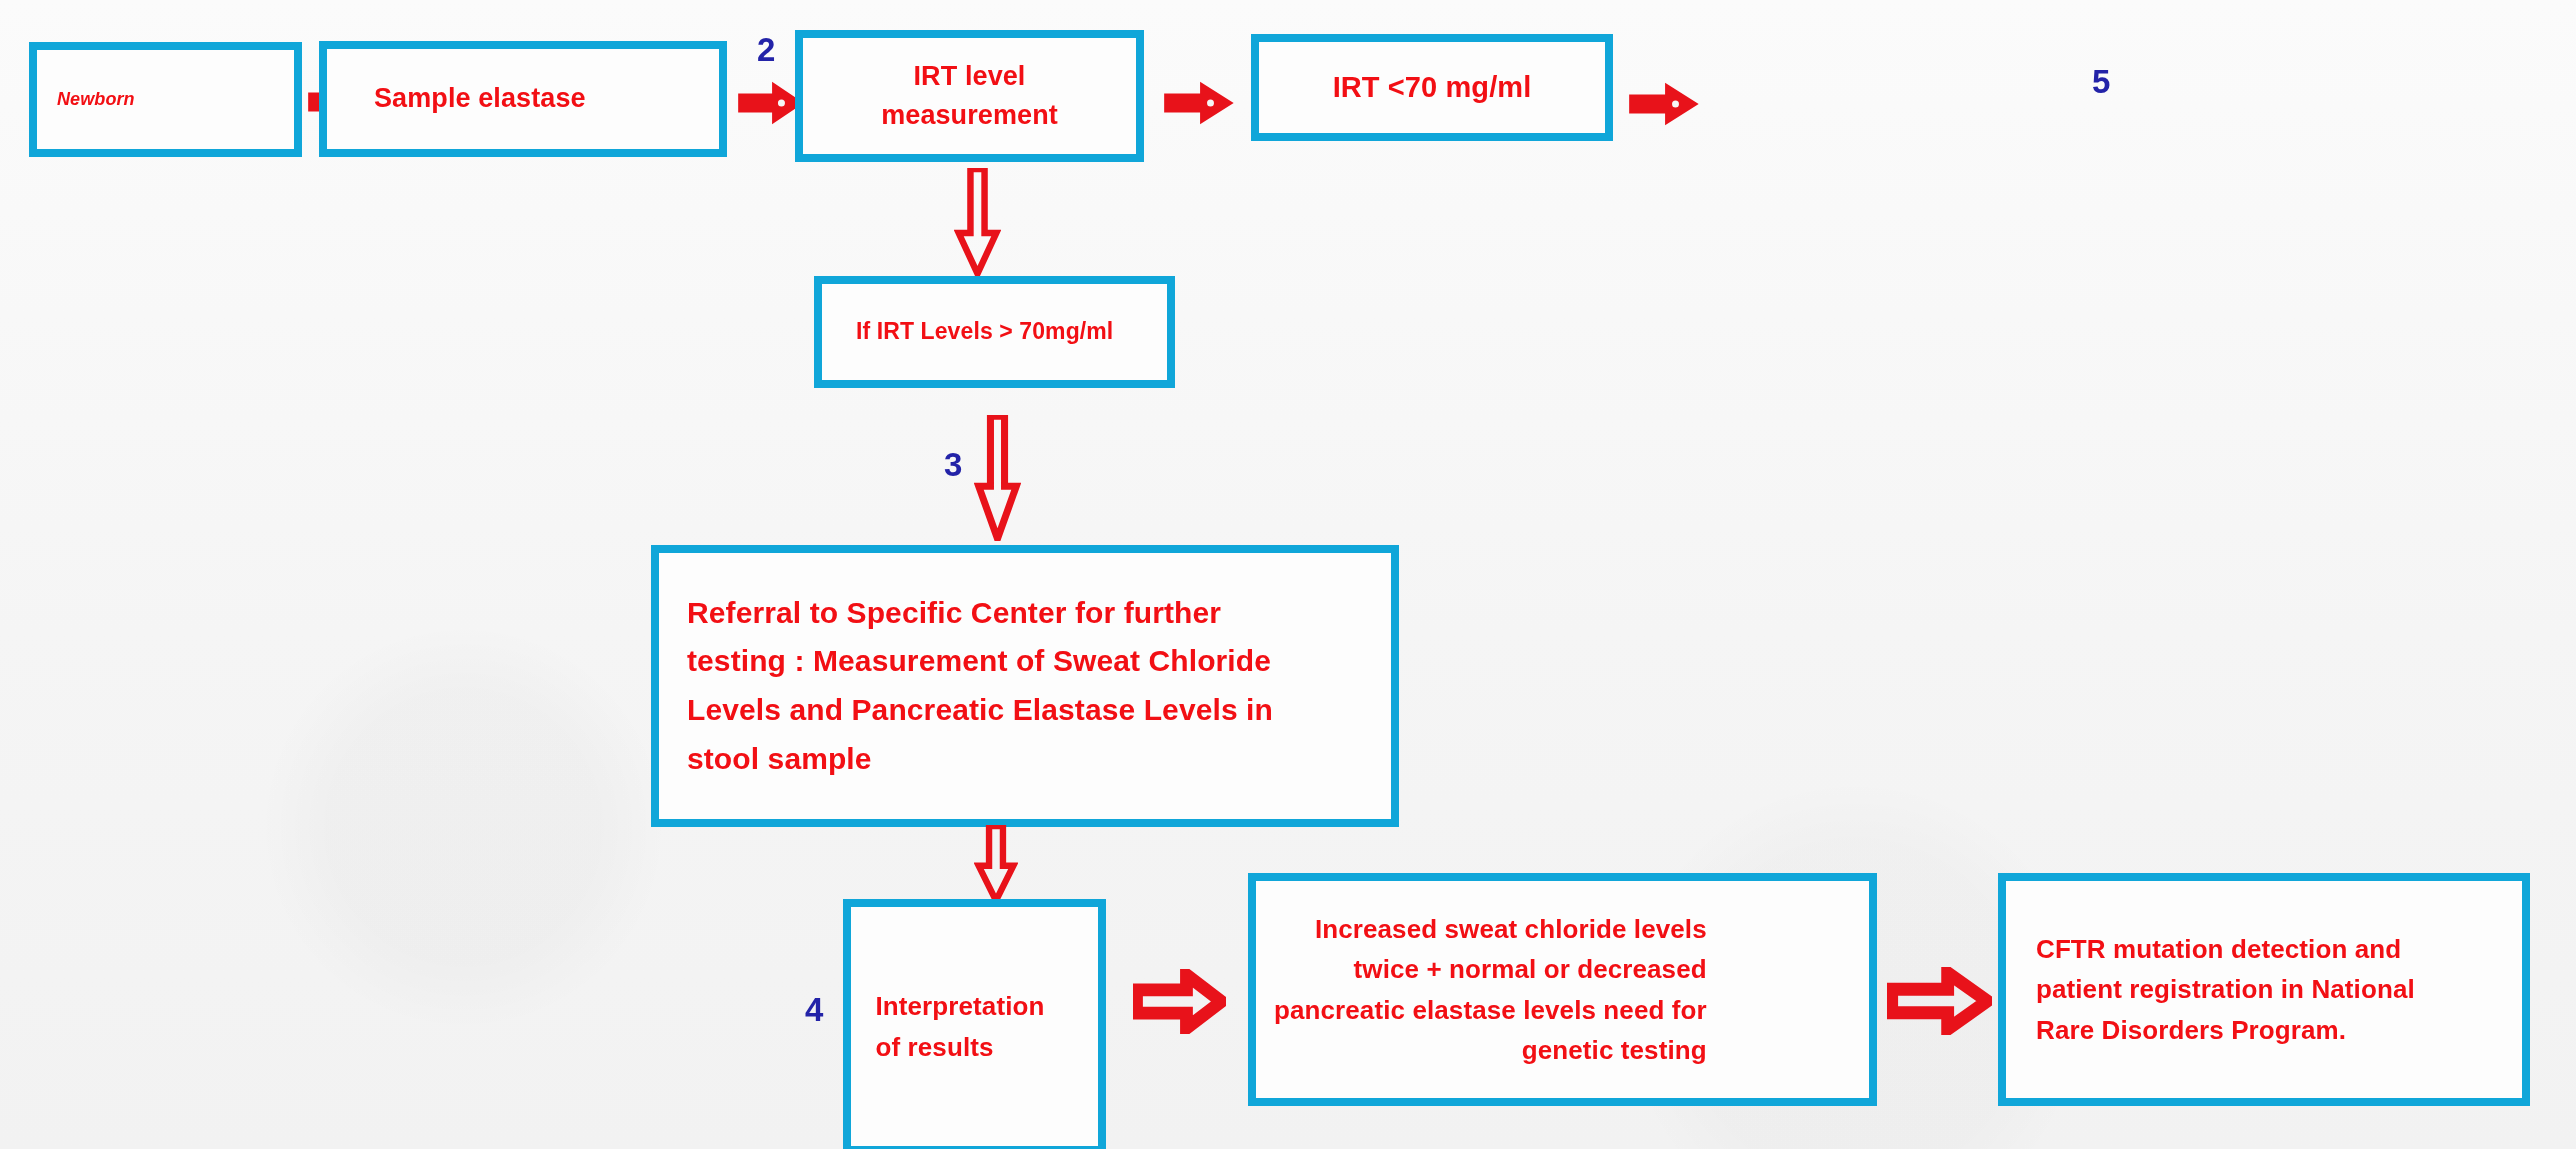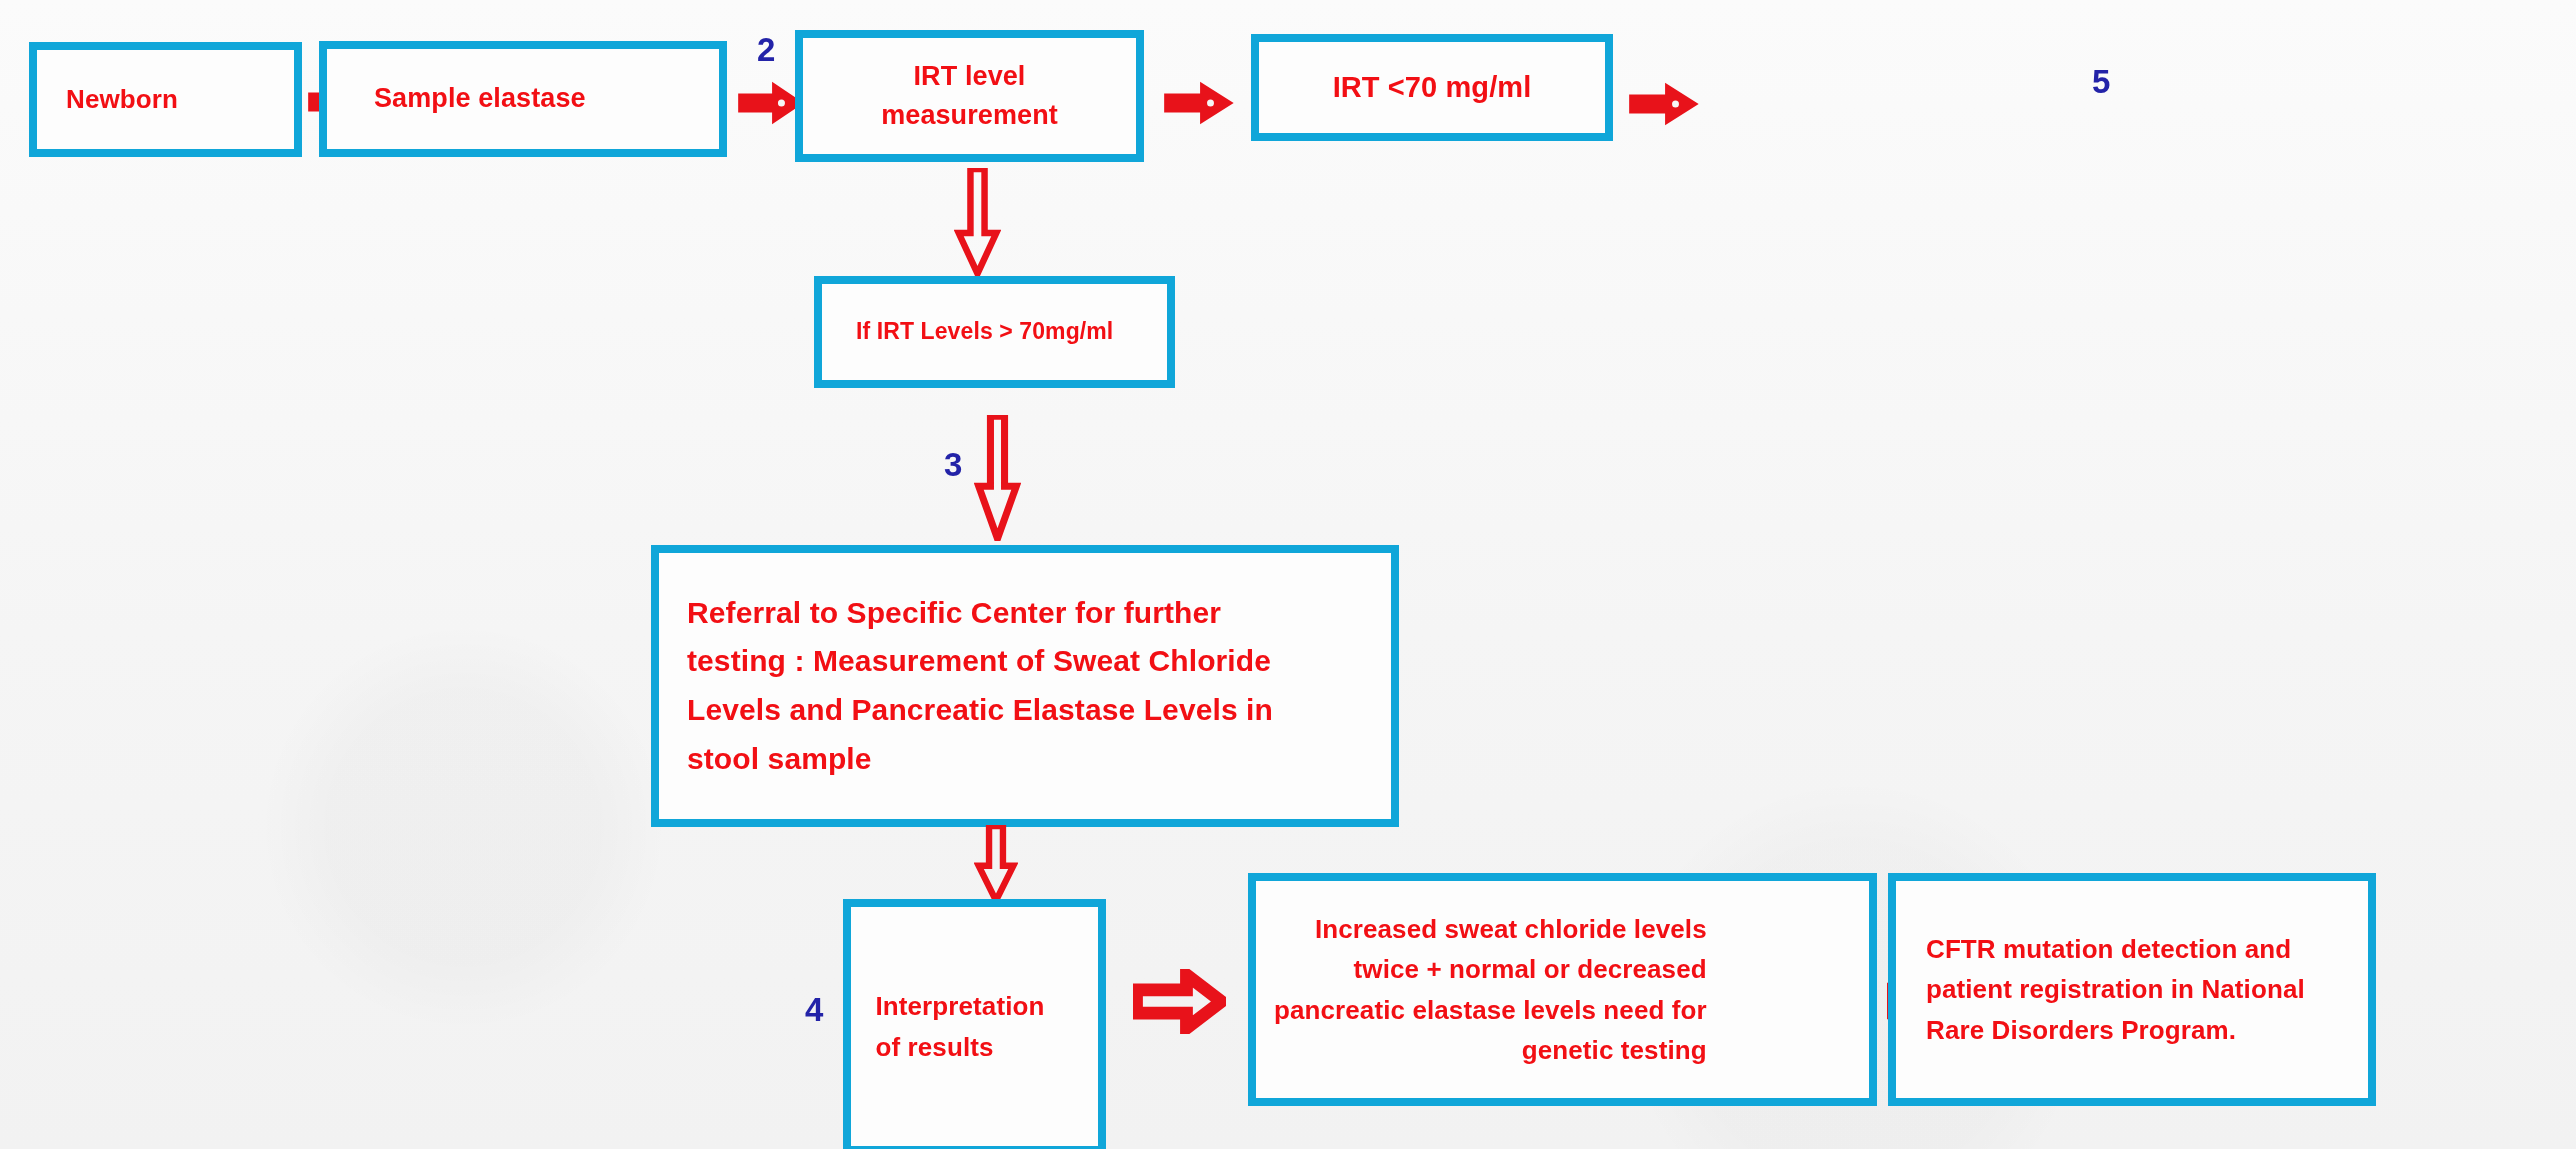--- a/index.html
+++ b/index.html
@@ -39,21 +39,21 @@
     color: #f20f14;
     font-weight: 700;
     line-height: 1.46;
     letter-spacing: 0.1px;
     white-space: pre-line;
   }
   .node.center .node-text { width: 100%; text-align: center; }
 
   
   #node-newborn      { left: 29px;   top: 42px;   width: 273px;  height: 115px; }
-  #node-newborn .node-text   { font-size: 26px; padding-left: 29px; }
+  #node-newborn .node-text   { font-size: 18px; padding-left: 20px; font-style: italic; }
 
   #node-sample       { left: 319px;  top: 41px;   width: 408px;  height: 116px; }
   #node-sample .node-text    { font-size: 27px; padding-left: 47px; }
 
   #node-irt-measure  { left: 795px; top: 30px;   width: 349px;  height: 132px; }
   #node-irt-measure .node-text { font-size: 27px; text-align: center; }
 
   #node-irt-lt70     { left: 1251px; top: 34px;   width: 362px;  height: 107px; }
   #node-irt-lt70 .node-text  { font-size: 29px; text-align: center; }
 
@@ -65,21 +65,21 @@
 
   #node-referral     { left: 651px; top: 545px;  width: 748px; height: 282px; }
   #node-referral .node-text  { font-size: 30px; padding-left: 28px; line-height: 1.62; }
 
   #node-interpret    { left: 843px; top: 899px; width: 263px;  height: 255px; }
   #node-interpret .node-text { font-size: 26px; padding-left: 24.5px; line-height: 1.55; }
 
   #node-increased    { left: 1248px; top: 873px; width: 629px; height: 233px; }
   #node-increased .node-text { font-size: 26px; padding-left: 18px; line-height: 1.55; text-align: right; }
 
-  #node-cftr         { left: 1888px; top: 873px; width: 488px;  height: 233px; }
+  #node-cftr         { left: 1998px; top: 873px; width: 532px;  height: 233px; }
   #node-cftr .node-text      { font-size: 26px; padding-left: 30px; line-height: 1.55; }
 
   
   .step-num {
     position: absolute;
     color: #2323a8;
     font-weight: 700;
     font-size: 33px;
     line-height: 1;
   }

